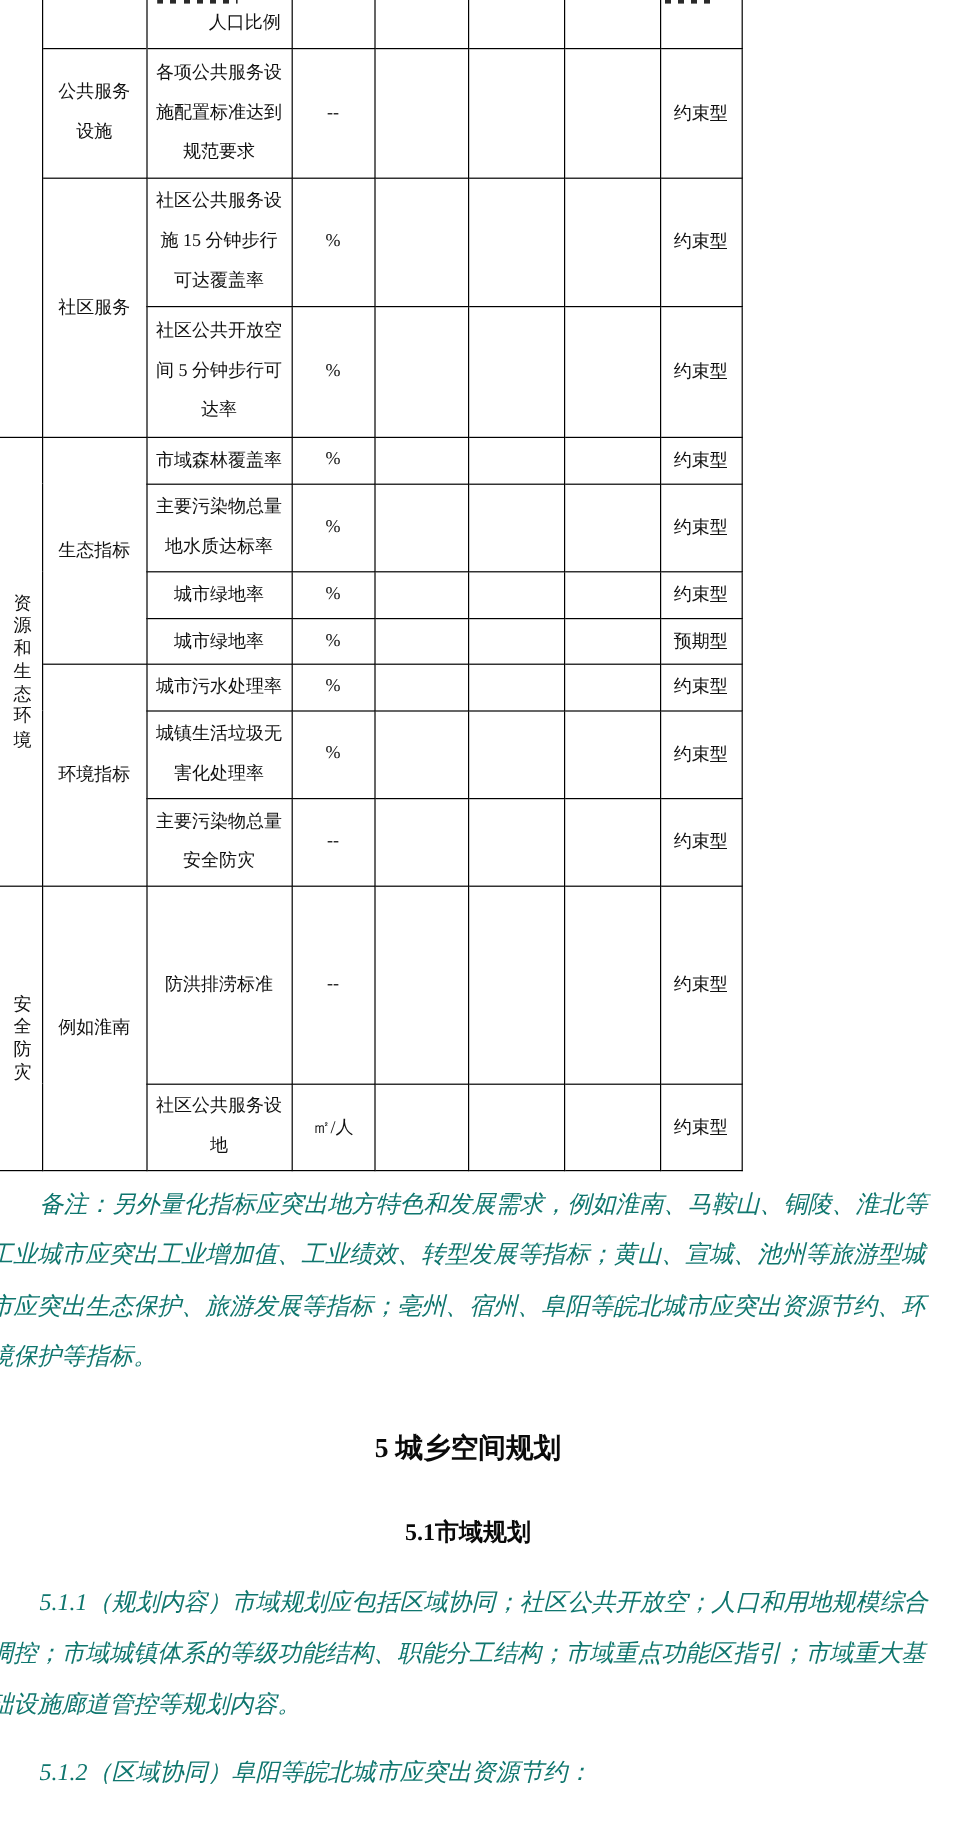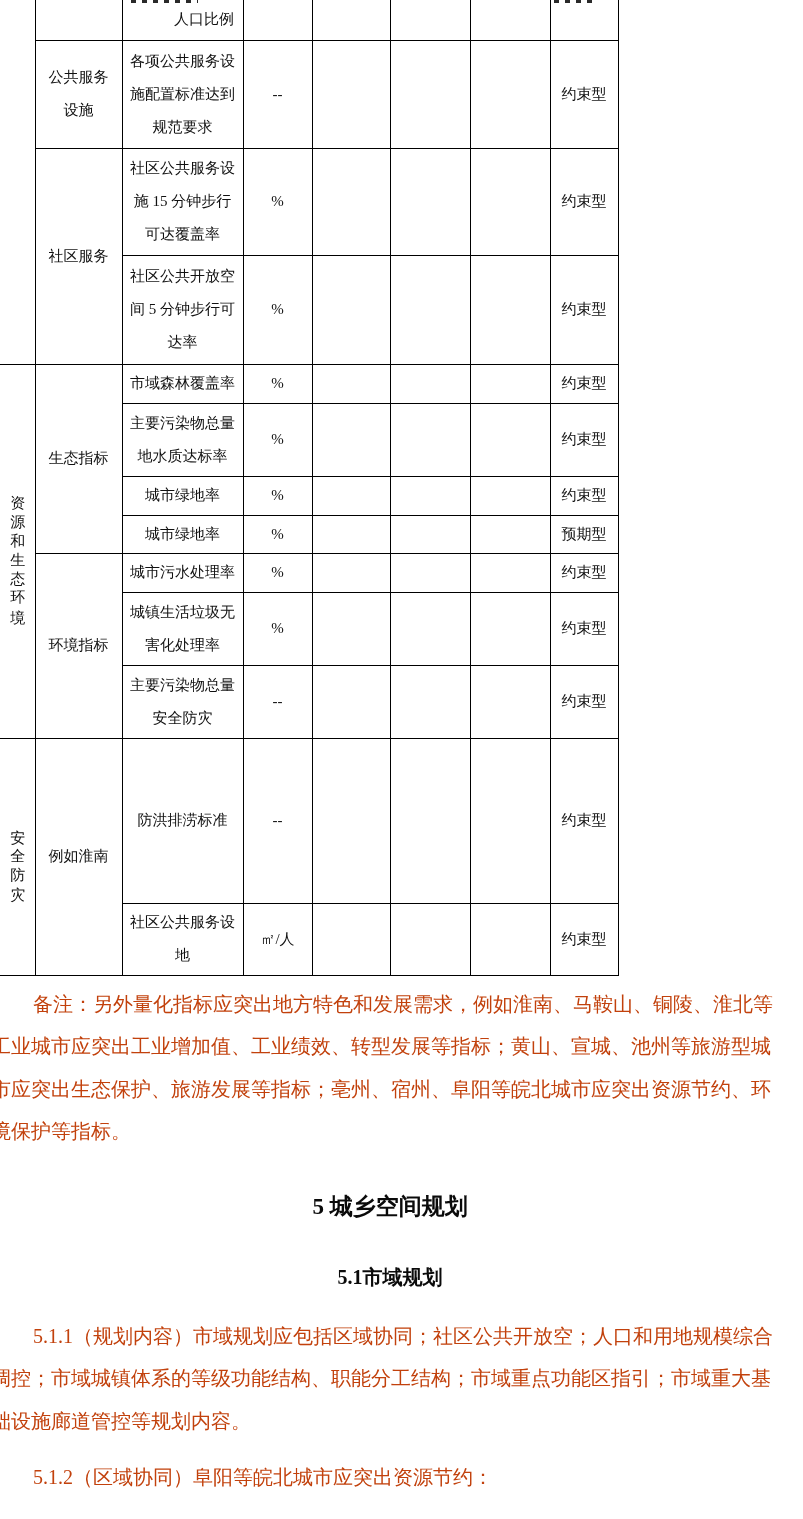--- a/index.html
+++ b/index.html
@@ -55,21 +55,22 @@
   }
   .sliver.s-ind { left: 8px; width: 67px; }
   .sliver.s-type { left: 3px; width: 38px; }
 
   
   .tline {
     position: absolute;
     white-space: nowrap;
     font-size: 20px;
     line-height: 24px;
-    color: #c2410c;
+    color: #0f766e;
+    font-style: italic;
   }
   .indent { left: 33px; }
   .cont { left: -9px; }
   .center-line {
     position: absolute;
     left: -13px;
     width: 806px;
     text-align: center;
     white-space: nowrap;
     font-weight: bold;

